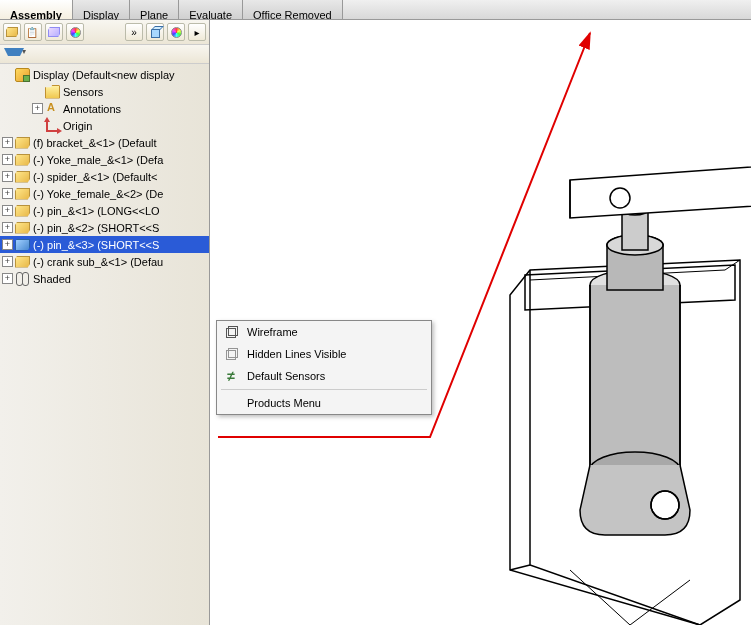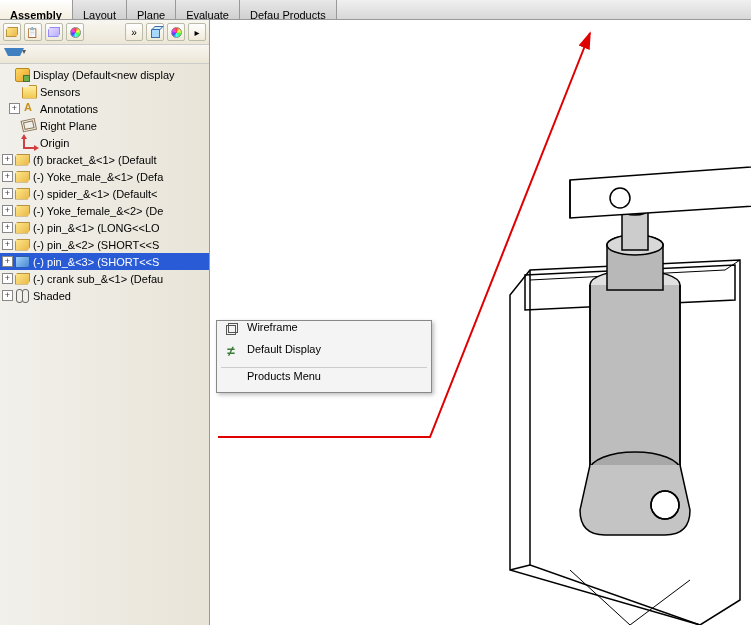--- a/index.html
+++ b/index.html
@@ -45,50 +45,50 @@
 .plane-ico::after{content:"";position:absolute;width:8px;height:6px;border:1px solid #8a7555;top:2px;left:2px}
 .origin-ico::before{content:"";position:absolute;width:1.5px;height:12px;background:#d04040;left:1px;top:1px}
 .origin-ico::after{content:"";position:absolute;width:12px;height:1.5px;background:#d04040;left:1px;bottom:1px}
 .origin-ico{overflow:visible}
 .origin-ico b{position:absolute;width:0;height:0;border-left:3px solid transparent;border-right:3px solid transparent;border-bottom:5px solid #d04040;top:-2px;left:-1px}
 .origin-ico i{position:absolute;width:0;height:0;border-top:3px solid transparent;border-bottom:3px solid transparent;border-left:5px solid #d04040;right:-2px;bottom:-1px}
 .part-ico{width:15px;height:12px;background:linear-gradient(135deg,#ffe68a,#e8b848);border:1px solid #b8923c;clip-path:polygon(15% 0,100% 0,100% 70%,85% 100%,0 100%,0 30%)}
 .part-ico.blue{background:linear-gradient(135deg,#a0d0ff,#4888d0);border-color:#2a60a0}
 .mates-ico::before{content:"";position:absolute;width:5px;height:12px;border:1.5px solid #666;border-radius:3px;left:1px}
 .mates-ico::after{content:"";position:absolute;width:5px;height:12px;border:1.5px solid #666;border-radius:3px;right:1px}
-.indent1{padding-left:9px}
+.indent1{padding-left:32px}
 .mini-cube{width:11px;height:11px;position:relative}
 .mini-cube::before{content:"";position:absolute;width:7px;height:7px;border:1px solid #3a6ea5;background:#a8d8ff;top:2px;left:1px}
 .mini-cube::after{content:"";position:absolute;width:7px;height:2px;border:1px solid #3a6ea5;background:#d0ecff;top:-1px;left:3px;transform:skewX(-45deg)}
 .viewport{flex:1;background:#fff;position:relative}
 .ctx-menu{position:absolute;left:216px;top:320px;width:216px;background:#f4f4f4;border:1px solid #888;box-shadow:2px 2px 4px rgba(0,0,0,.25);z-index:10}
-.ctx-row{display:flex;height:22px;padding-left:30px;position:relative;cursor:pointer}
+.ctx-row{display:flex;align-items:center;height:22px;padding-left:30px;position:relative;cursor:pointer}
 .ctx-row.sep{height:1px;background:#ccc;margin:2px 4px;padding:0}
 .ctx-ico{position:absolute;left:6px;width:16px;height:16px;display:flex;align-items:center;justify-content:center}
 .wf-cube{width:12px;height:12px;position:relative}
 .wf-cube::before{content:"";position:absolute;width:8px;height:8px;border:1px solid #555;top:2px;left:1px}
 .wf-cube::after{content:"";position:absolute;width:8px;height:8px;border:1px solid #555;top:0;left:3px}
 .hlr-cube::before{content:"";position:absolute;width:8px;height:8px;border:1.5px solid #3a6ea5;top:2px;left:1px;background:#e8f0f8}
 .hlr-cube::after{content:"";position:absolute;width:8px;height:2px;border:1px solid #3a6ea5;background:#fff;top:-1px;left:3px;transform:skewX(-45deg)}
 .hlr-cube{width:12px;height:12px;position:relative}
 .shd-cube{width:12px;height:12px;background:linear-gradient(135deg,#89c4f4,#3a6ea5);border-radius:1px}
 .shde-cube{width:12px;height:12px;background:linear-gradient(135deg,#89c4f4,#3a6ea5);border:1px solid #224a75;border-radius:1px}
 .diff-ico{font-size:14px;color:#3a7a3a;font-weight:bold}
 .red-line{position:absolute;z-index:5;pointer-events:none}
 .drawing{position:absolute;left:230px;top:50px;z-index:1}
 </style>
 </head>
 <body>
 
 <div class="tabs">
   <div class="tab active">Assembly</div>
-  <div class="tab">Layout</div>
+  <div class="tab">Display</div>
   <div class="tab">Plane</div>
   <div class="tab">Evaluate</div>
-  <div class="tab">Defau Products</div>
+  <div class="tab">Office Removed</div>
 </div>
 
 <div class="toolbar-icons">
   <span class="ico">
       <span class="mag plus"></span>
     </span>
   <span class="ico">
       <span class="mag minus"></span>
     </span>
   <span class="ico">
@@ -144,25 +144,20 @@
       </div>
 
       <div class="tree-row indent1">
         <span class="exp">+</span>
           <span class="ticon ann-ico"></span>
         <span>Annotations</span>
       </div>
 
 
 
-      <div class="tree-row indent1">
-        <span class="noexp"></span>
-          <span class="ticon plane-ico"></span>
-        <span>Right Plane</span>
-      </div>
 
       <div class="tree-row indent1">
         <span class="noexp"></span>
           <span class="ticon origin-ico">
             <b></b>
             <i></i>
           </span>
         <span>Origin</span>
       </div>
 
@@ -266,22 +261,28 @@
 </div>
 
 <div class="ctx-menu">
   <div class="ctx-row">
     <span class="ctx-ico">
         <span class="wf-cube"></span>
       </span>
     <span>Wireframe</span>
   </div>
   <div class="ctx-row">
+    <span class="ctx-ico">
+        <span class="wf-cube" style="opacity:.6"></span>
+      </span>
+    <span>Hidden Lines Visible</span>
+  </div>
+  <div class="ctx-row">
     <span class="ctx-ico diff-ico">≠</span>
-    <span>Default Display</span>
+    <span>Default Sensors</span>
   </div>
   <div class="ctx-row sep"></div>
   <div class="ctx-row">
     <span>Products Menu</span>
   </div>
 </div>
 
 <svg class="red-line" style="left:0;top:0" width="751" height="625">
   <defs>
       <marker id="ah" markerWidth="10" markerHeight="10" refX="8" refY="3" orient="auto">

